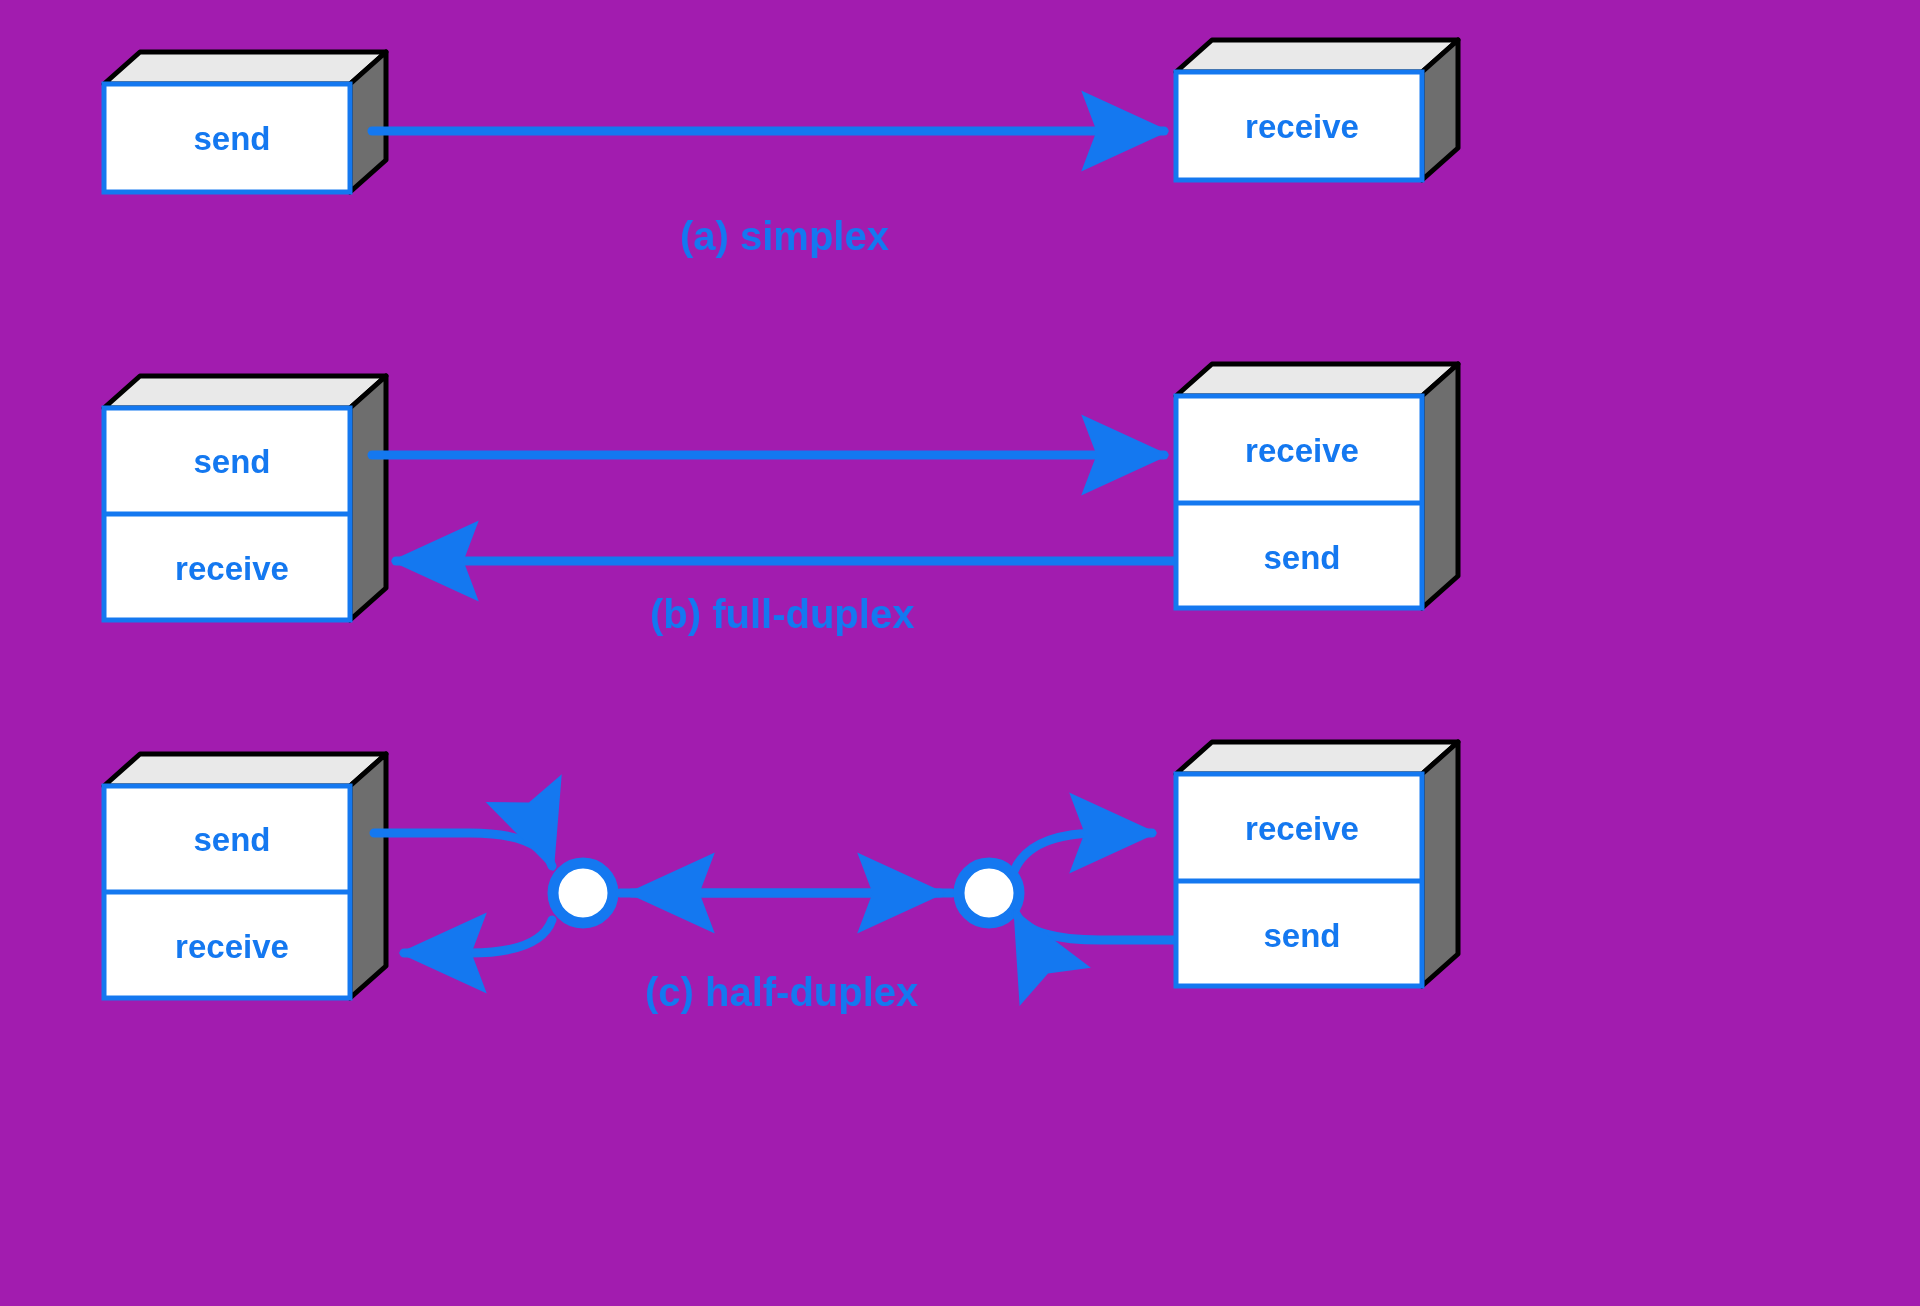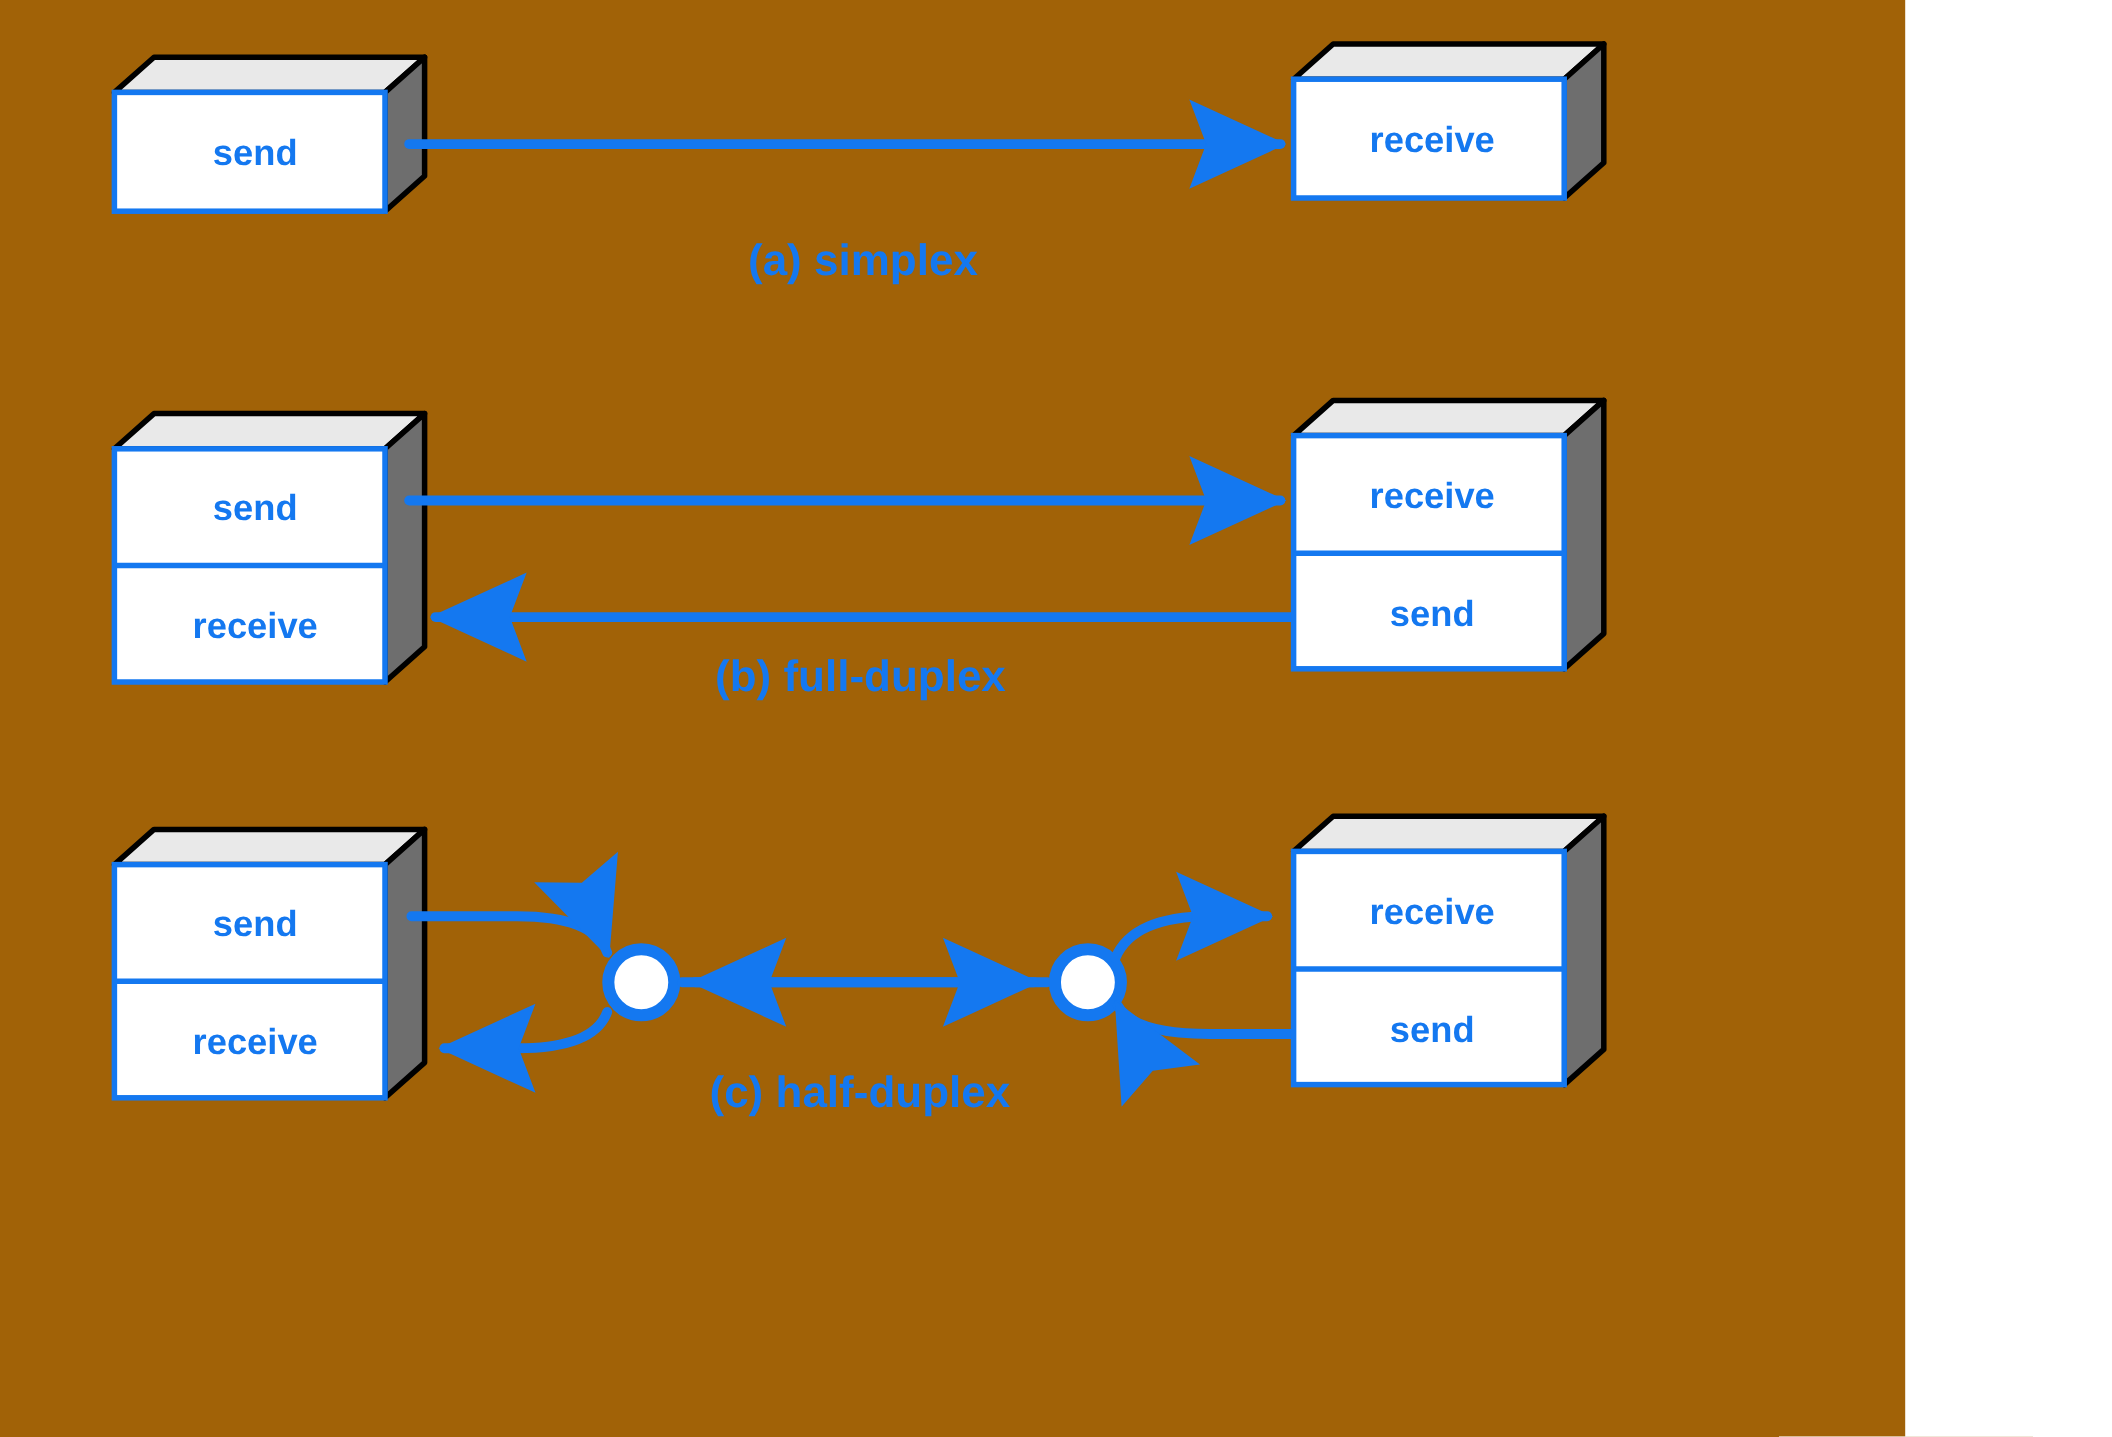--- a/index.html
+++ b/index.html
@@ -1,18 +1,18 @@
 <!DOCTYPE html>
 <html><head>
 <meta charset="utf-8">
 <style>
   html,body{margin:0;padding:0;background:#ffffff;}
   body{width:1920px;height:1306px;overflow:hidden;
        font-family:"Liberation Sans",sans-serif;}
-  #stage{position:relative;width:1732px;height:1306px;background:#a16207;}
+  #stage{position:relative;width:1920px;height:1306px;background:#a21caf;}
   svg{display:block;}
   .cap{font-weight:bold;font-size:40px;fill:#1478f0;
        font-family:"Liberation Sans",sans-serif;}
   .boxlbl{font-weight:bold;font-size:33px;fill:#1478f0;
        font-family:"Liberation Sans",sans-serif;text-anchor:middle;}
 </style>
 </head>
 <body>
 
 <div id="stage">

